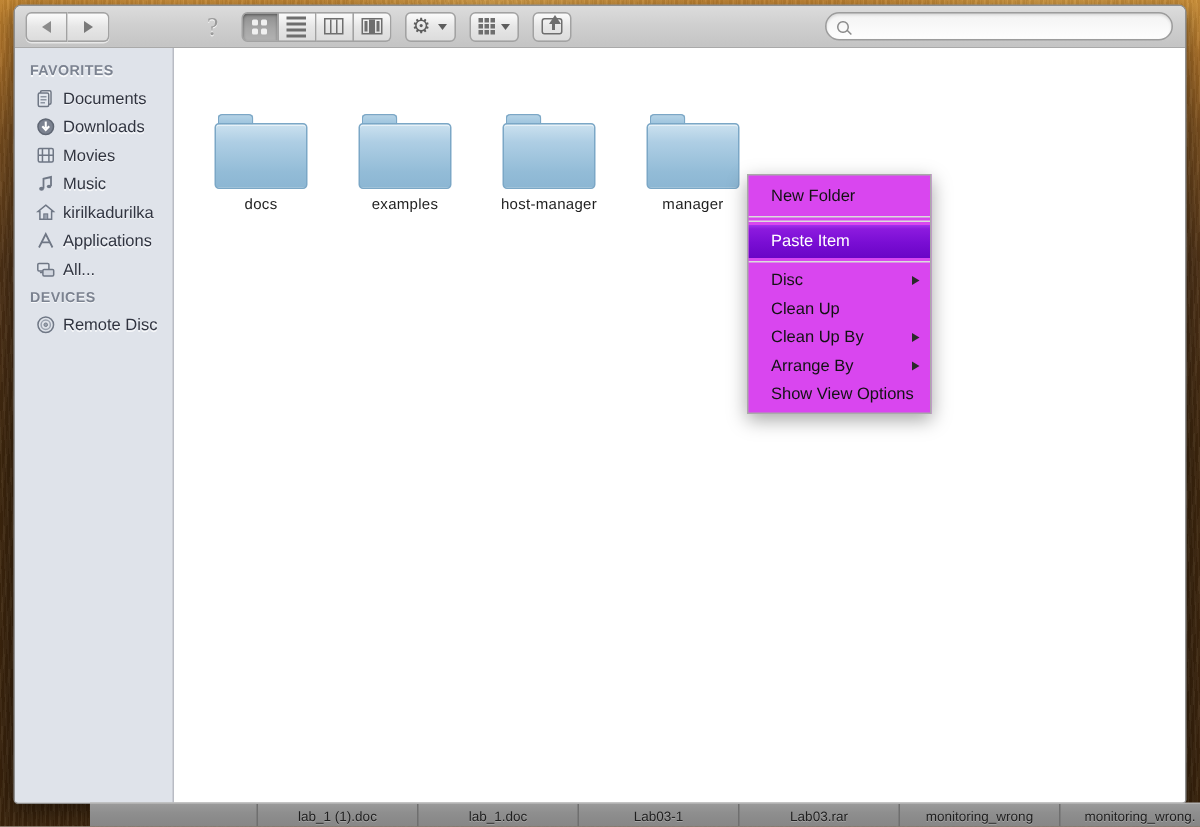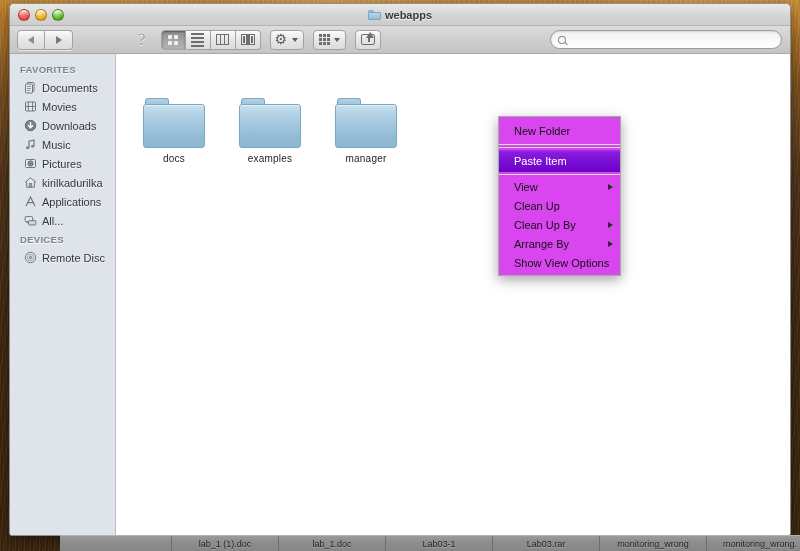--- a/index.html
+++ b/index.html
@@ -291,34 +291,20 @@
     white-space:nowrap; overflow:hidden;
   }
 </style>
 </head>
 <body>
 
 <div id="desktop"></div>
 
 <div id="finder">
 
-  <div class="titlebar">
-    <div class="lights">
-      <div class="light close"></div>
-      <div class="light min"></div>
-      <div class="light zoom"></div>
-    </div>
-    <div class="win-title">
-      <span class="title-folder">
-        <span class="tab"></span>
-          <span class="body"></span>
-      </span>
-      <span>webapps</span>
-    </div>
-  </div>
 
   <div class="toolbar">
     <div class="navgroup">
       <div class="btn">
           <span class="tri left"></span>
         </div>
       <div class="btn">
           <span class="tri right"></span>
         </div>
     </div>
@@ -405,60 +391,50 @@
               <line x1="3" y1="7.5" x2="7" y2="7.5" stroke="#8d95a2"></line>
               <line x1="3" y1="9.5" x2="6" y2="9.5" stroke="#8d95a2"></line>
             </svg>
         </span>
         <span class="sb-label">Documents</span>
       </div>
 
       <div class="sb-item">
         <span class="sb-ico">
           <svg width="13" height="13" viewBox="0 0 13 13">
+              <circle cx="6.5" cy="6.5" r="5.2" fill="#7b8290" stroke="#5f6673"></circle>
+              <path d="M6.5 3 L6.5 7.4 M4.2 6.2 L6.5 8.7 L8.8 6.2" stroke="#fff" stroke-width="1.4" fill="none"></path>
+            </svg>
+        </span>
+        <span class="sb-label">Downloads</span>
+      </div>
+
+      <div class="sb-item">
+        <span class="sb-ico">
+          <svg width="13" height="13" viewBox="0 0 13 13">
               <rect x="1.5" y="2" width="10" height="9" rx="1" fill="#e3e7ee" stroke="#6f7785"></rect>
               <line x1="4.3" y1="2" x2="4.3" y2="11" stroke="#6f7785"></line>
               <line x1="8.6" y1="2" x2="8.6" y2="11" stroke="#6f7785"></line>
               <line x1="1.5" y1="6.5" x2="11.5" y2="6.5" stroke="#6f7785"></line>
             </svg>
         </span>
         <span class="sb-label">Movies</span>
       </div>
 
       <div class="sb-item">
         <span class="sb-ico">
           <svg width="13" height="13" viewBox="0 0 13 13">
-              <circle cx="6.5" cy="6.5" r="5.2" fill="#7b8290" stroke="#5f6673"></circle>
-              <path d="M6.5 3 L6.5 7.4 M4.2 6.2 L6.5 8.7 L8.8 6.2" stroke="#fff" stroke-width="1.4" fill="none"></path>
-            </svg>
-        </span>
-        <span class="sb-label">Downloads</span>
-      </div>
-
-      <div class="sb-item">
-        <span class="sb-ico">
-          <svg width="13" height="13" viewBox="0 0 13 13">
               <path d="M5 9.6 V3.2 L10 2 V8" stroke="#6f7785" stroke-width="1.2" fill="none"></path>
               <ellipse cx="3.7" cy="9.8" rx="1.6" ry="1.3" fill="#6f7785"></ellipse>
               <ellipse cx="8.7" cy="8.3" rx="1.5" ry="1.2" fill="#6f7785"></ellipse>
             </svg>
         </span>
         <span class="sb-label">Music</span>
       </div>
 
-      <div class="sb-item">
-        <span class="sb-ico">
-          <svg width="13" height="13" viewBox="0 0 13 13">
-              <rect x="1.5" y="2.5" width="10" height="8" rx="1.2" fill="#e3e7ee" stroke="#6f7785"></rect>
-              <circle cx="6.5" cy="6.5" r="2.6" fill="#9aa2af" stroke="#5f6673"></circle>
-              <circle cx="6.5" cy="6.5" r="1" fill="#4f5663"></circle>
-            </svg>
-        </span>
-        <span class="sb-label">Pictures</span>
-      </div>
 
       <div class="sb-item">
         <span class="sb-ico">
           <svg width="13" height="13" viewBox="0 0 13 13">
               <path d="M6.5 1.8 L11.6 6 H10.4 V11.2 H2.6 V6 H1.4 Z" fill="#e3e7ee" stroke="#6f7785"></path>
               <rect x="5.2" y="7.6" width="2.6" height="3.6" fill="#9aa2af" stroke="#6f7785" stroke-width=".7"></rect>
             </svg>
         </span>
         <span class="sb-label">kirilkadurilka</span>
       </div>
@@ -511,20 +487,27 @@
         </div>
 
         <div class="file">
           <span class="folder-ico">
               <span class="tab"></span>
               <span class="bodyf"></span>
             </span>
           <span class="file-name">examples</span>
         </div>
 
+        <div class="file">
+          <span class="folder-ico">
+              <span class="tab"></span>
+              <span class="bodyf"></span>
+            </span>
+          <span class="file-name">host-manager</span>
+        </div>
 
         <div class="file">
           <span class="folder-ico">
               <span class="tab"></span>
               <span class="bodyf"></span>
             </span>
           <span class="file-name">manager</span>
         </div>
 
       </div>
@@ -536,21 +519,21 @@
   <div class="mi tall">
     <span>New Folder</span>
   </div>
   <div class="msep"></div>
   <div class="msep"></div>
   <div class="mi tall hl">
     <span>Paste Item</span>
   </div>
   <div class="msep"></div>
   <div class="mi">
-    <span>View</span>
+    <span>Disc</span>
     <span class="marrow"></span>
   </div>
   <div class="mi">
     <span>Clean Up</span>
   </div>
   <div class="mi">
     <span>Clean Up By</span>
     <span class="marrow"></span>
   </div>
   <div class="mi">

